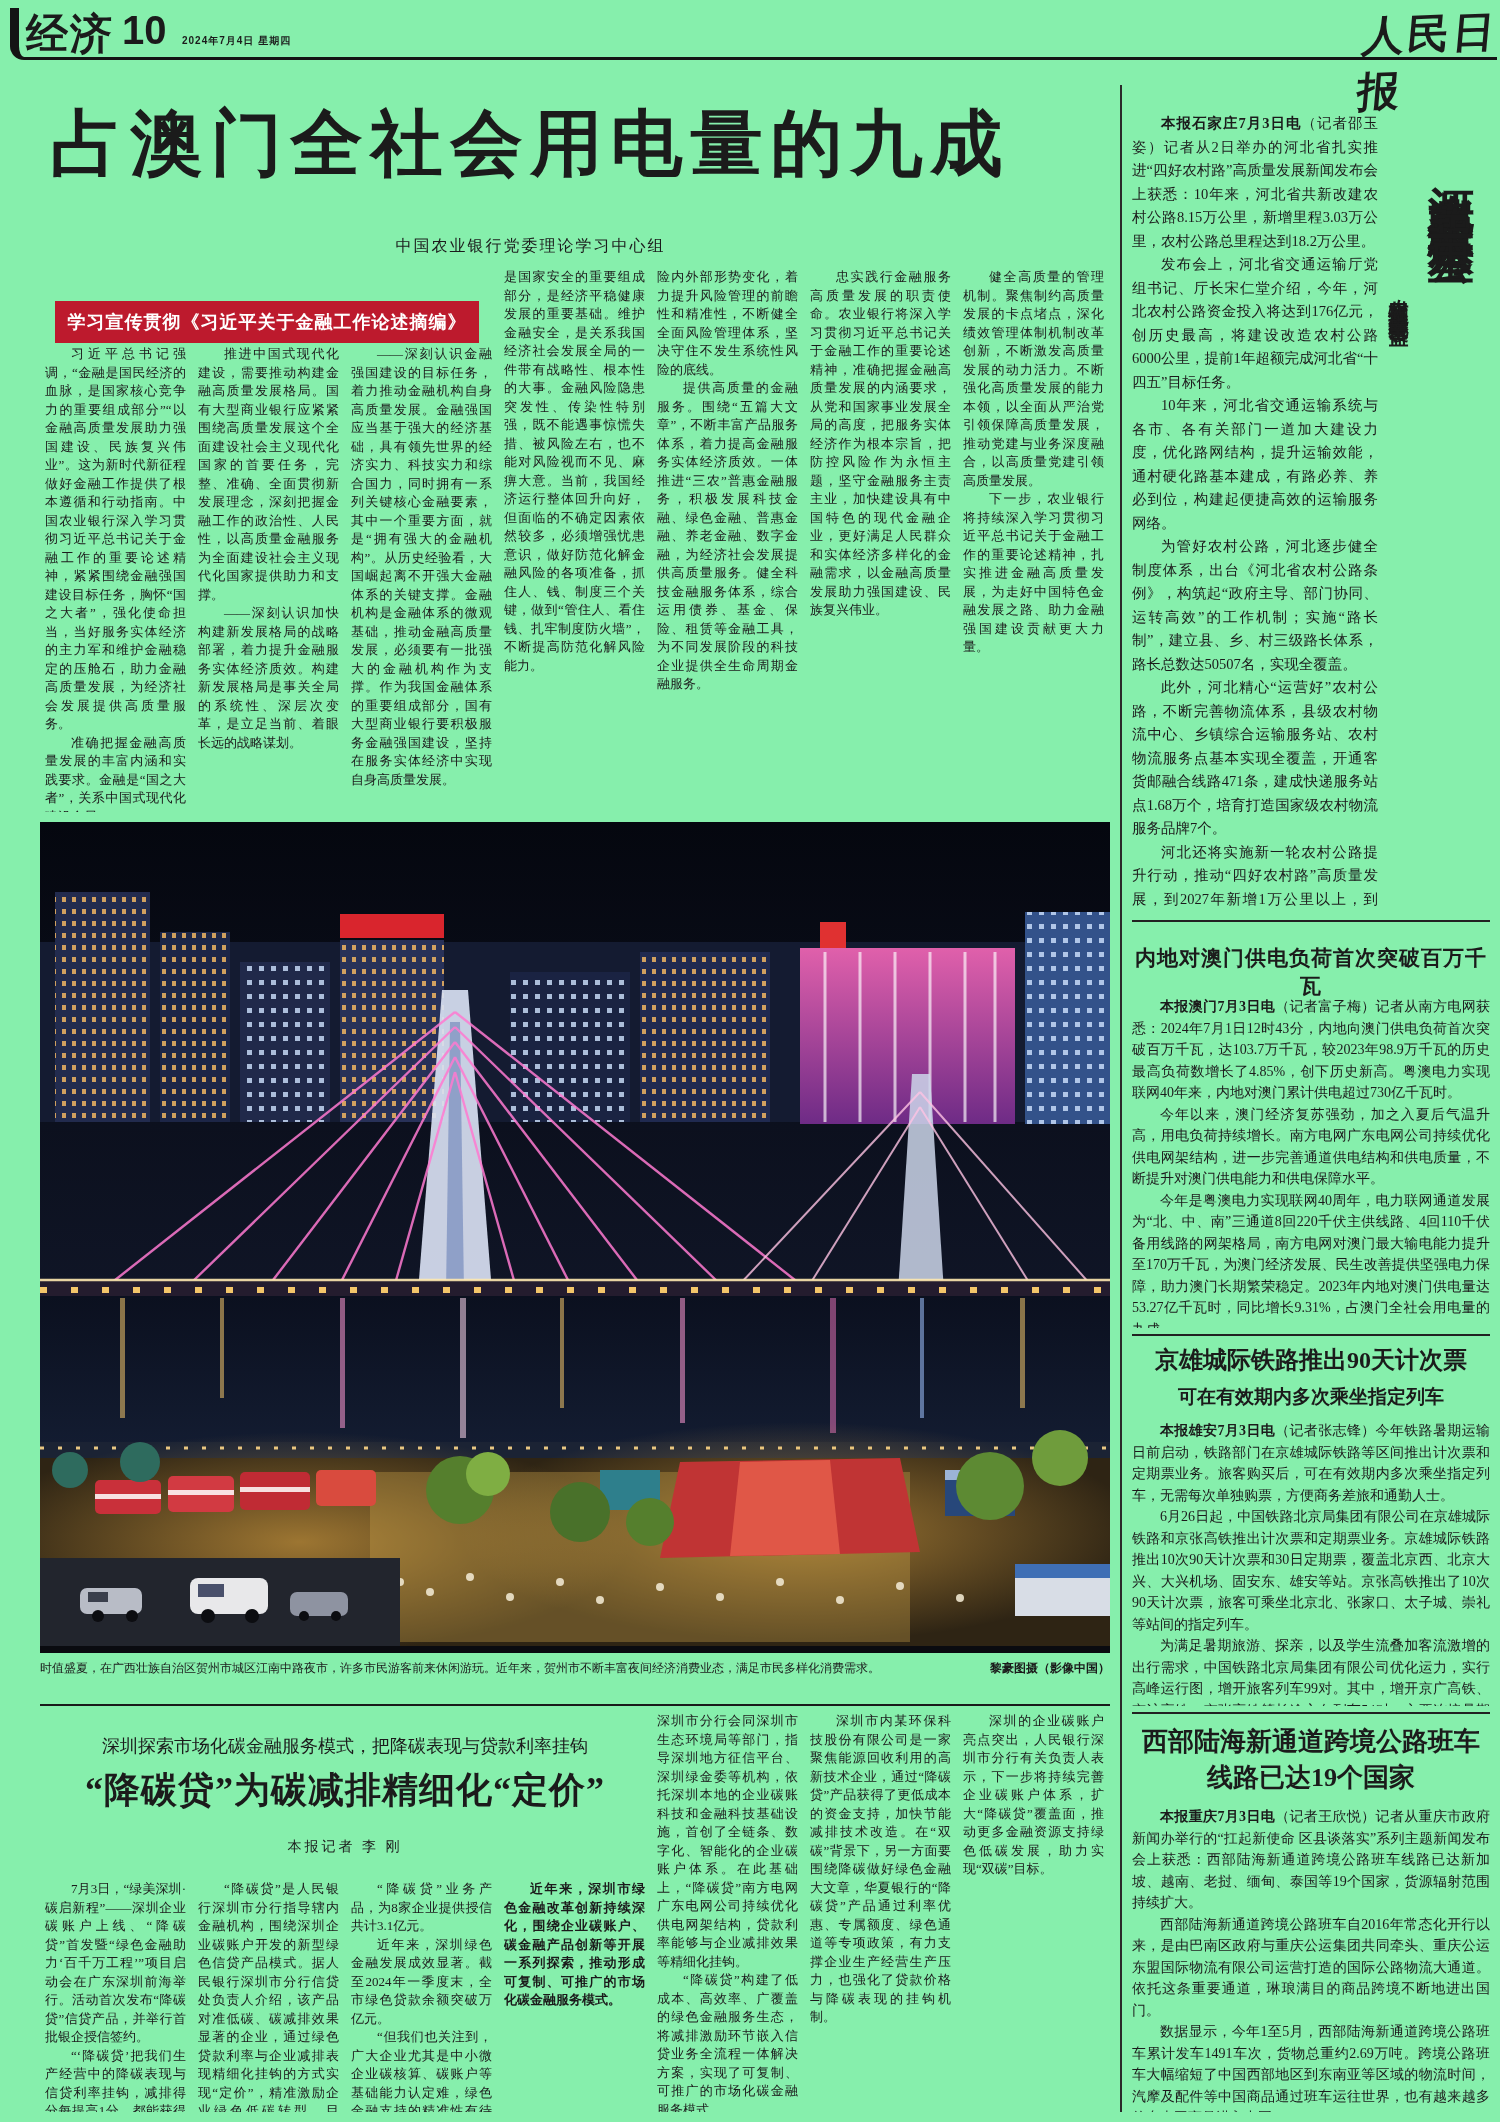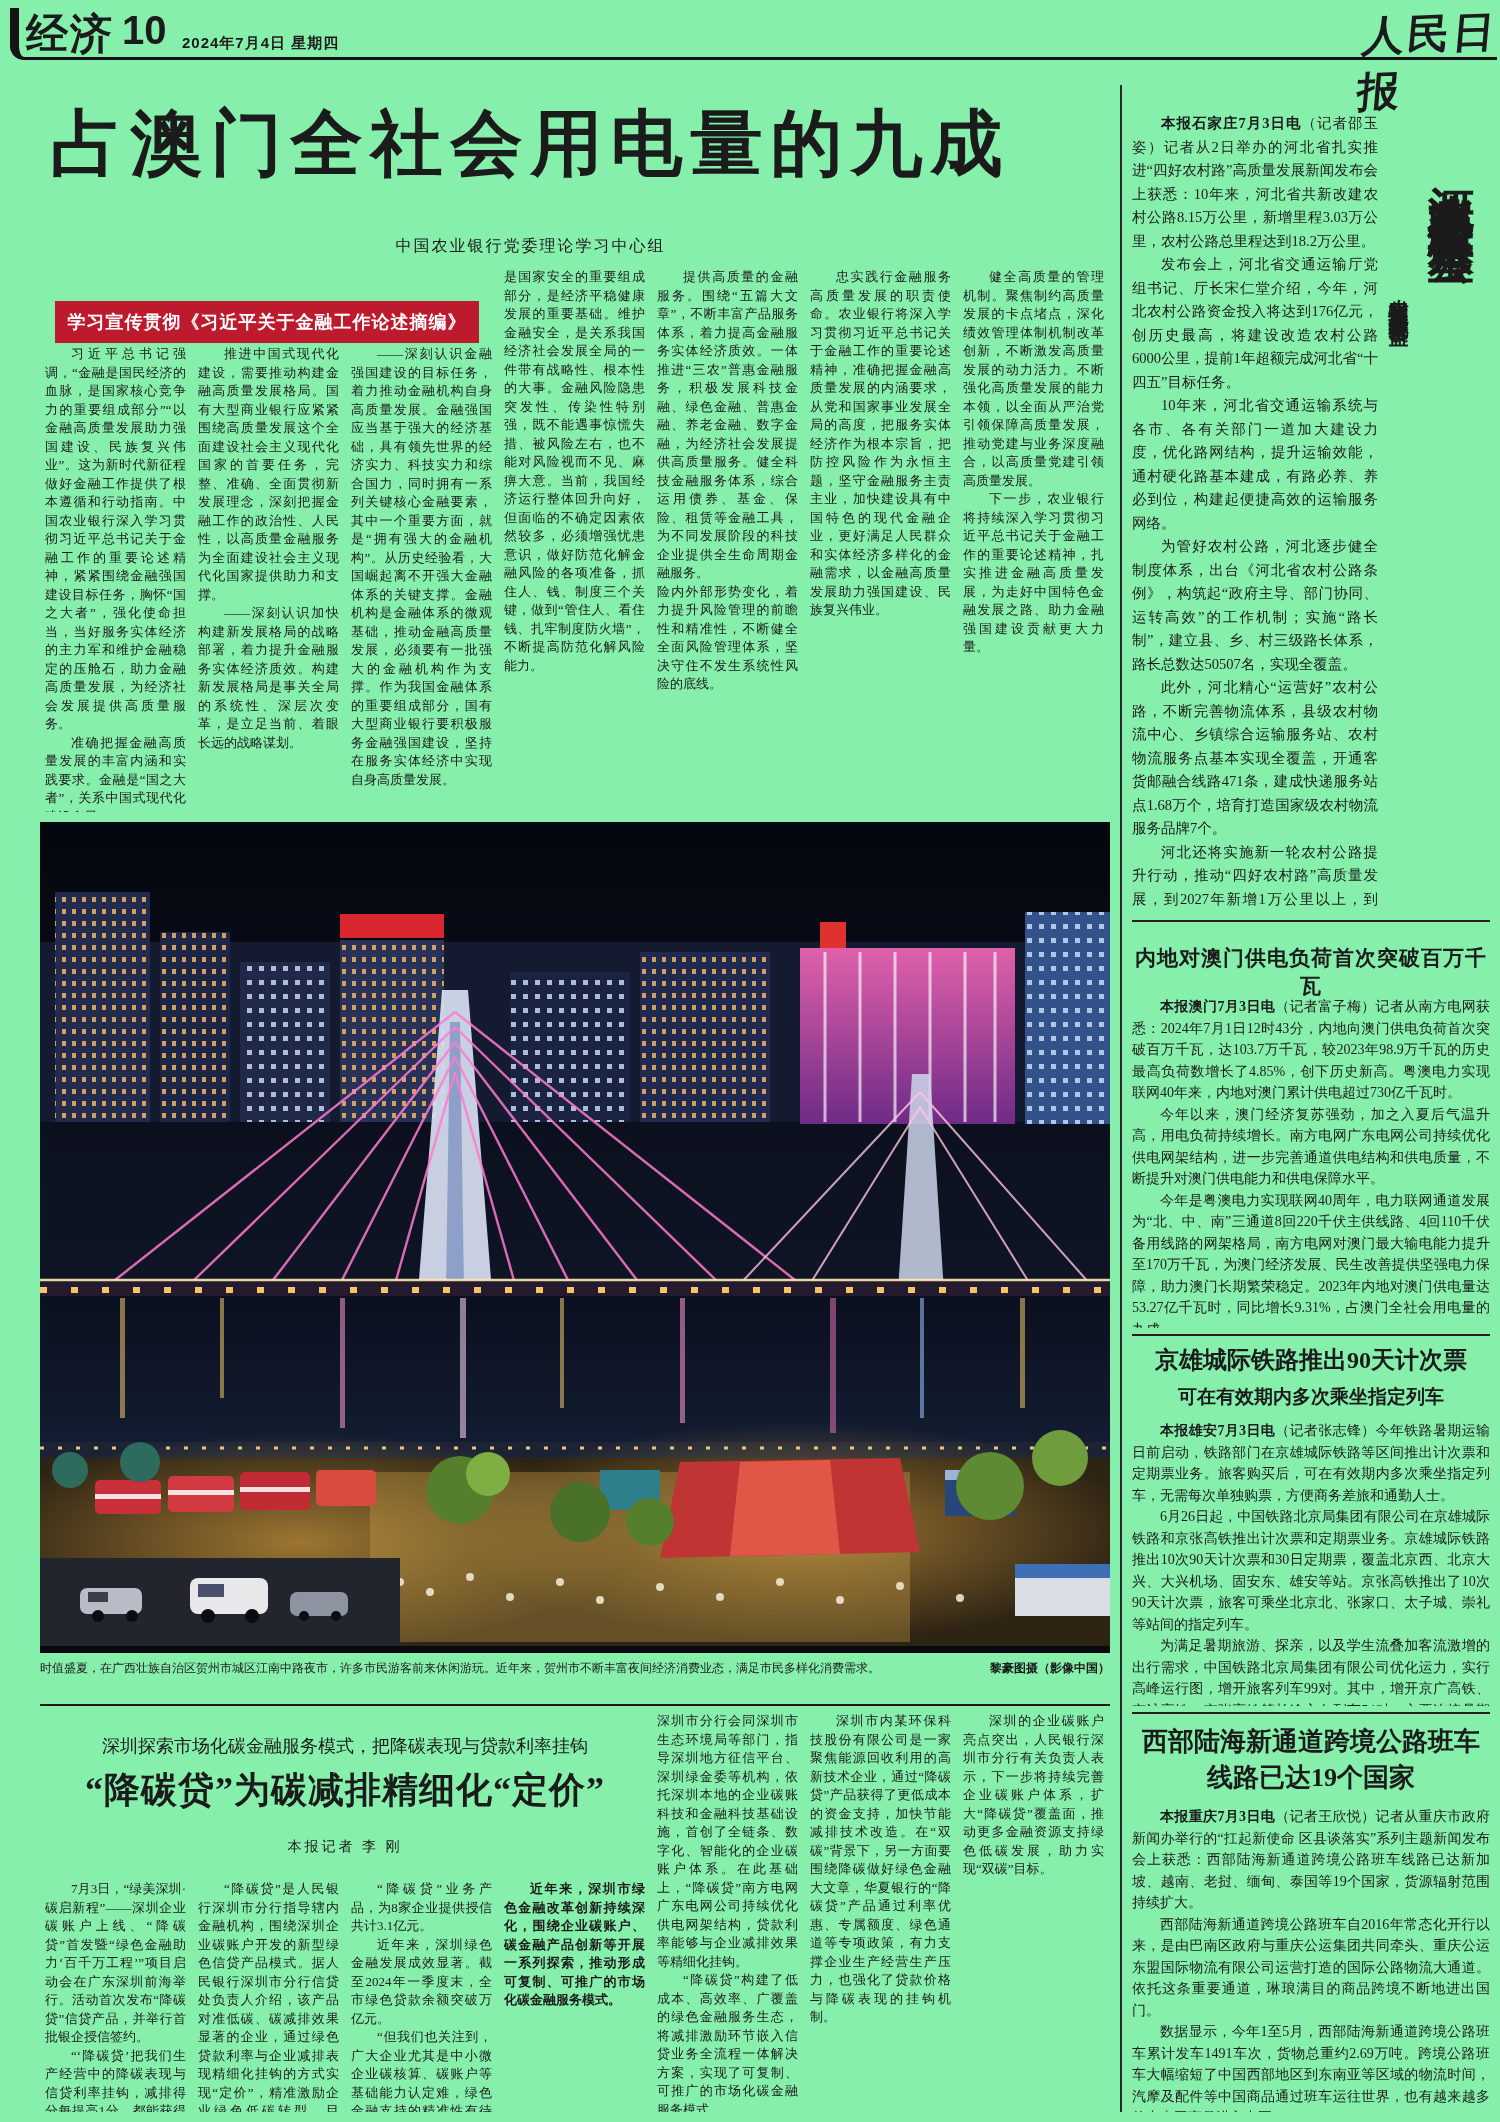--- a/index.html
+++ b/index.html
@@ -6,21 +6,21 @@
   .page{position:relative;width:1500px;height:2122px;background:#86efac;margin:0 auto;overflow:hidden;
         font-family:"Liberation Serif",serif;color:#1b1b1b;}
   
   .hdr-rule{position:absolute;left:10px;top:8px;width:1478px;height:49px;
             border-left:9px solid #141414;border-bottom:3px solid #141414;border-bottom-left-radius:14px;}
   .hdr-section{position:absolute;left:26px;top:6px;font-family:"Liberation Sans",sans-serif;
                font-weight:900;font-size:42px;letter-spacing:2px;}
   .hdr-pageno{position:absolute;left:122px;top:8px;font-family:"Liberation Sans",sans-serif;
               font-weight:700;font-size:40px;}
   .hdr-date{position:absolute;left:182px;top:34px;font-family:"Liberation Sans",sans-serif;
-            font-weight:700;font-size:15px;letter-spacing:1px;}
+            font-weight:700;font-size:10px;letter-spacing:1px;}
   .masthead{position:absolute;left:1360px;top:6px;font-family:"DejaVu Serif",serif;font-weight:900;
             font-size:42px;letter-spacing:3px;transform:skewX(-7deg) rotate(-2deg);}
   
   .main-title{position:absolute;left:45px;top:96px;width:971px;text-align:center;
               font-family:"Liberation Sans",sans-serif;font-weight:900;font-size:72px;letter-spacing:8px;}
   .main-byline{position:absolute;left:45px;top:236px;width:971px;text-align:center;font-size:16px;letter-spacing:2px;}
   .banner{position:absolute;left:55px;top:301px;width:424px;height:42px;display:flex;align-items:center;justify-content:center;
           font-family:"Liberation Sans",sans-serif;font-weight:700;font-size:18px;color:#fff;letter-spacing:1px;}
   .col{position:absolute;width:141px;font-size:13px;line-height:18.5px;text-align:justify;overflow:hidden;}
   .col .para, .sb-body .para{margin:0;text-indent:2em;}
@@ -68,22 +68,22 @@
       <p class="para">推进中国式现代化建设，需要推动构建金融高质量发展格局。国有大型商业银行应紧紧围绕高质量发展这个全面建设社会主义现代化国家的首要任务，完整、准确、全面贯彻新发展理念，深刻把握金融工作的政治性、人民性，以高质量金融服务为全面建设社会主义现代化国家提供助力和支撑。</p>
       <p class="para">——深刻认识加快构建新发展格局的战略部署，着力提升金融服务实体经济质效。构建新发展格局是事关全局的系统性、深层次变革，是立足当前、着眼长远的战略谋划。</p>
     </div>
   <div class="col" style="left:351px;top:345px;height:467px;">
       <p class="para">——深刻认识金融强国建设的目标任务，着力推动金融机构自身高质量发展。金融强国应当基于强大的经济基础，具有领先世界的经济实力、科技实力和综合国力，同时拥有一系列关键核心金融要素，其中一个重要方面，就是“拥有强大的金融机构”。从历史经验看，大国崛起离不开强大金融体系的关键支撑。金融机构是金融体系的微观基础，推动金融高质量发展，必须要有一批强大的金融机构作为支撑。作为我国金融体系的重要组成部分，国有大型商业银行要积极服务金融强国建设，坚持在服务实体经济中实现自身高质量发展。</p>
     </div>
   <div class="col" style="left:504px;top:268px;height:544px;">
       <p class="para noindent">是国家安全的重要组成部分，是经济平稳健康发展的重要基础。维护金融安全，是关系我国经济社会发展全局的一件带有战略性、根本性的大事。金融风险隐患突发性、传染性特别强，既不能遇事惊慌失措、被风险左右，也不能对风险视而不见、麻痹大意。当前，我国经济运行整体回升向好，但面临的不确定因素依然较多，必须增强忧患意识，做好防范化解金融风险的各项准备，抓住人、钱、制度三个关键，做到“管住人、看住钱、扎牢制度防火墙”，不断提高防范化解风险能力。</p>
     </div>
   <div class="col" style="left:657px;top:268px;height:544px;">
+      <p class="para noindent">险内外部形势变化，着力提升风险管理的前瞻性和精准性，不断健全全面风险管理体系，坚决守住不发生系统性风险的底线。</p>
       <p class="para">提供高质量的金融服务。围绕“五篇大文章”，不断丰富产品服务体系，着力提高金融服务实体经济质效。一体推进“三农”普惠金融服务，积极发展科技金融、绿色金融、普惠金融、养老金融、数字金融，为经济社会发展提供高质量服务。健全科技金融服务体系，综合运用债券、基金、保险、租赁等金融工具，为不同发展阶段的科技企业提供全生命周期金融服务。</p>
-      <p class="para noindent">险内外部形势变化，着力提升风险管理的前瞻性和精准性，不断健全全面风险管理体系，坚决守住不发生系统性风险的底线。</p>
     </div>
   <div class="col" style="left:810px;top:268px;height:544px;">
       <p class="para">忠实践行金融服务高质量发展的职责使命。农业银行将深入学习贯彻习近平总书记关于金融工作的重要论述精神，准确把握金融高质量发展的内涵要求，从党和国家事业发展全局的高度，把服务实体经济作为根本宗旨，把防控风险作为永恒主题，坚守金融服务主责主业，加快建设具有中国特色的现代金融企业，更好满足人民群众和实体经济多样化的金融需求，以金融高质量发展助力强国建设、民族复兴伟业。</p>
     </div>
   <div class="col" style="left:963px;top:268px;height:544px;">
       <p class="para">健全高质量的管理机制。聚焦制约高质量发展的卡点堵点，深化绩效管理体制机制改革创新，不断激发高质量发展的动力活力。不断强化高质量发展的能力本领，以全面从严治党引领保障高质量发展，推动党建与业务深度融合，以高质量党建引领高质量发展。</p>
       <p class="para">下一步，农业银行将持续深入学习贯彻习近平总书记关于金融工作的重要论述精神，扎实推进金融高质量发展，为走好中国特色金融发展之路、助力金融强国建设贡献更大力量。</p>
     </div>
 
   <div class="vrule"></div>

